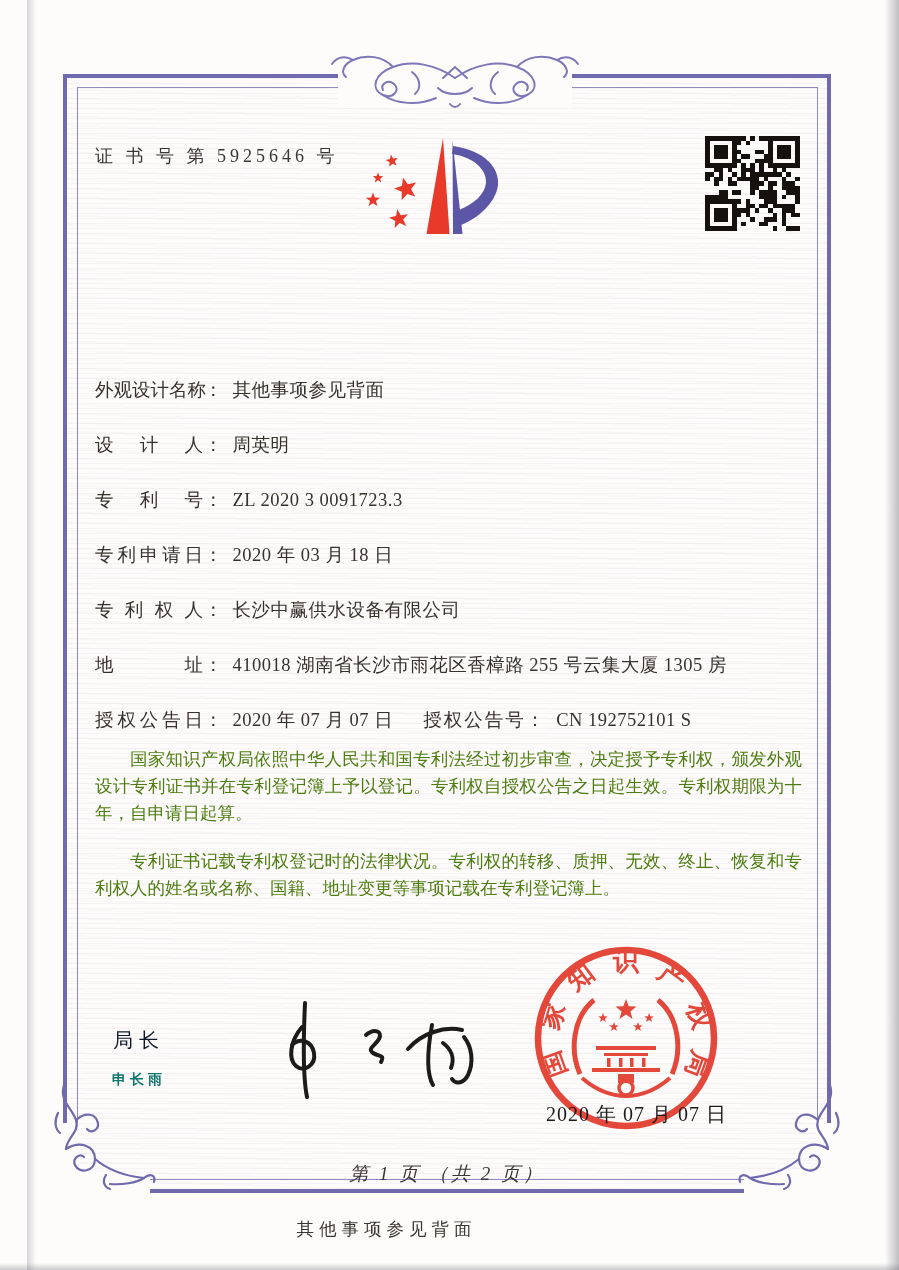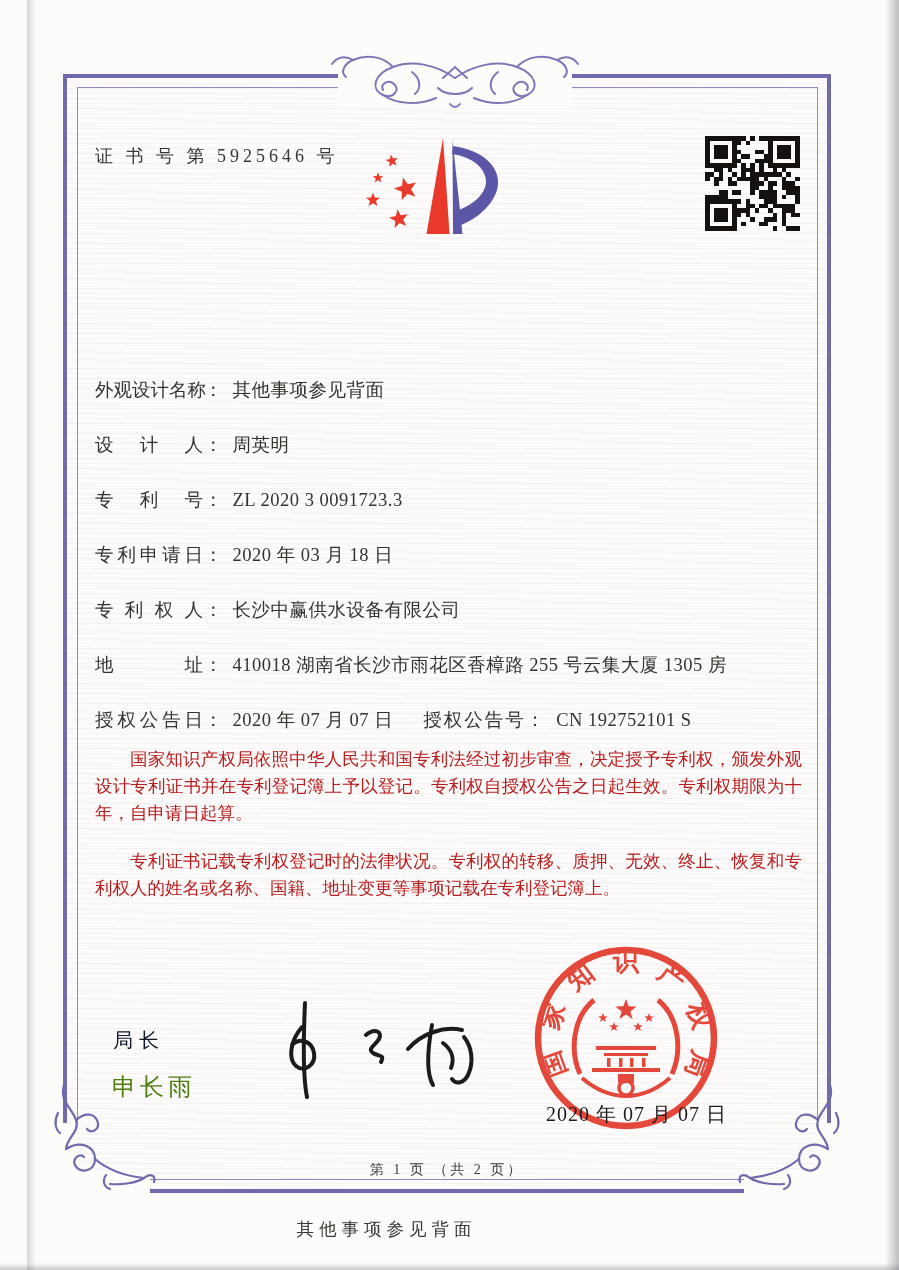--- a/index.html
+++ b/index.html
@@ -29,28 +29,28 @@
   .cert-no{position:absolute;left:95px;top:144px;font-size:18px;letter-spacing:4px;color:#3a3632;}
   .title{position:absolute;left:63px;width:768px;top:272px;text-align:center;
     font-size:46px;font-weight:bold;letter-spacing:7px;color:#1f1c1a;}
   .fields{position:absolute;left:95px;top:377px;width:712px;font-size:18.5px;}
   .field-row{height:24px;margin-bottom:31px;white-space:nowrap;}
   .jl{display:inline-flex;justify-content:space-between;width:108px;}
   .colon{margin-left:1px;}
   .fvalue{margin-left:10px;letter-spacing:.5px;}
   .flabel2{margin-left:30px;letter-spacing:2px;}
   .paragraphs{position:absolute;left:95px;top:746px;width:707px;
-    font-size:17.5px;line-height:27px;text-align:justify;color:#b91c1c;}
+    font-size:17.5px;line-height:27px;text-align:justify;color:#4d7c0f;}
   .paragraphs p{margin:0;text-indent:2em;}
   .paragraphs p + p{margin-top:21px;}
   .signer-title{position:absolute;left:113px;top:1027px;font-size:20px;letter-spacing:6px;color:#0f172a;}
-  .signer-name{position:absolute;left:112px;top:1071px;font-size:24px;letter-spacing:4px;color:#4d7c0f;}
+  .signer-name{position:absolute;left:112px;top:1071px;font-size:14px;letter-spacing:4px;color:#0f766e;font-weight:bold;}
   .seal-date{position:absolute;left:546px;top:1101px;font-size:20px;letter-spacing:1px;color:#1d1b19;z-index:5;}
   .footer-page{position:absolute;left:63px;width:768px;top:1161px;text-align:center;
-    font-size:14px;letter-spacing:3px;color:#3a3632;}
+    font-size:19px;letter-spacing:3px;color:#3a3632;font-style:italic;}
   .footer-note{position:absolute;left:0;width:773px;top:1217px;text-align:center;
     font-size:17.5px;letter-spacing:5px;color:#3a3632;}
   svg{display:block;}
 </style>
 </head>
 <body>
 
 <div class="page">
 
   <div class="frame-bg"></div>

